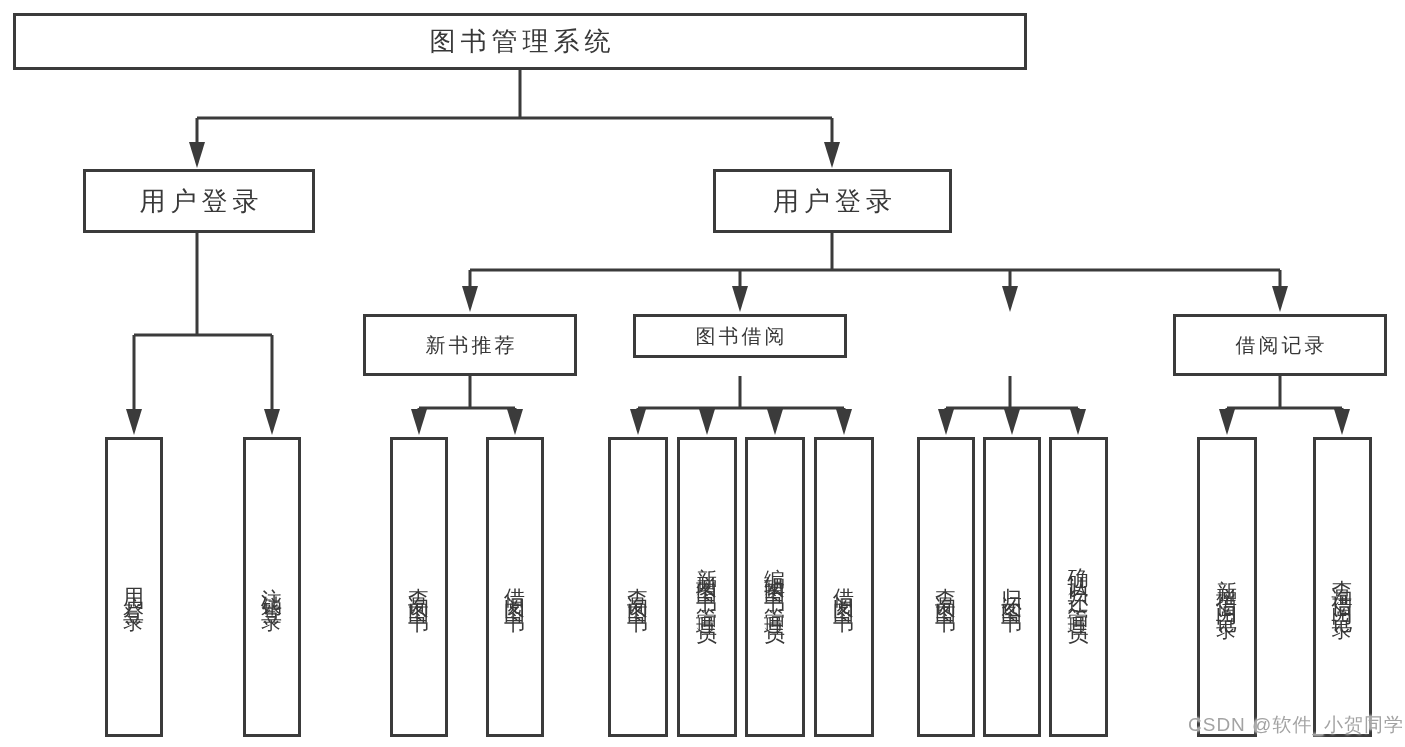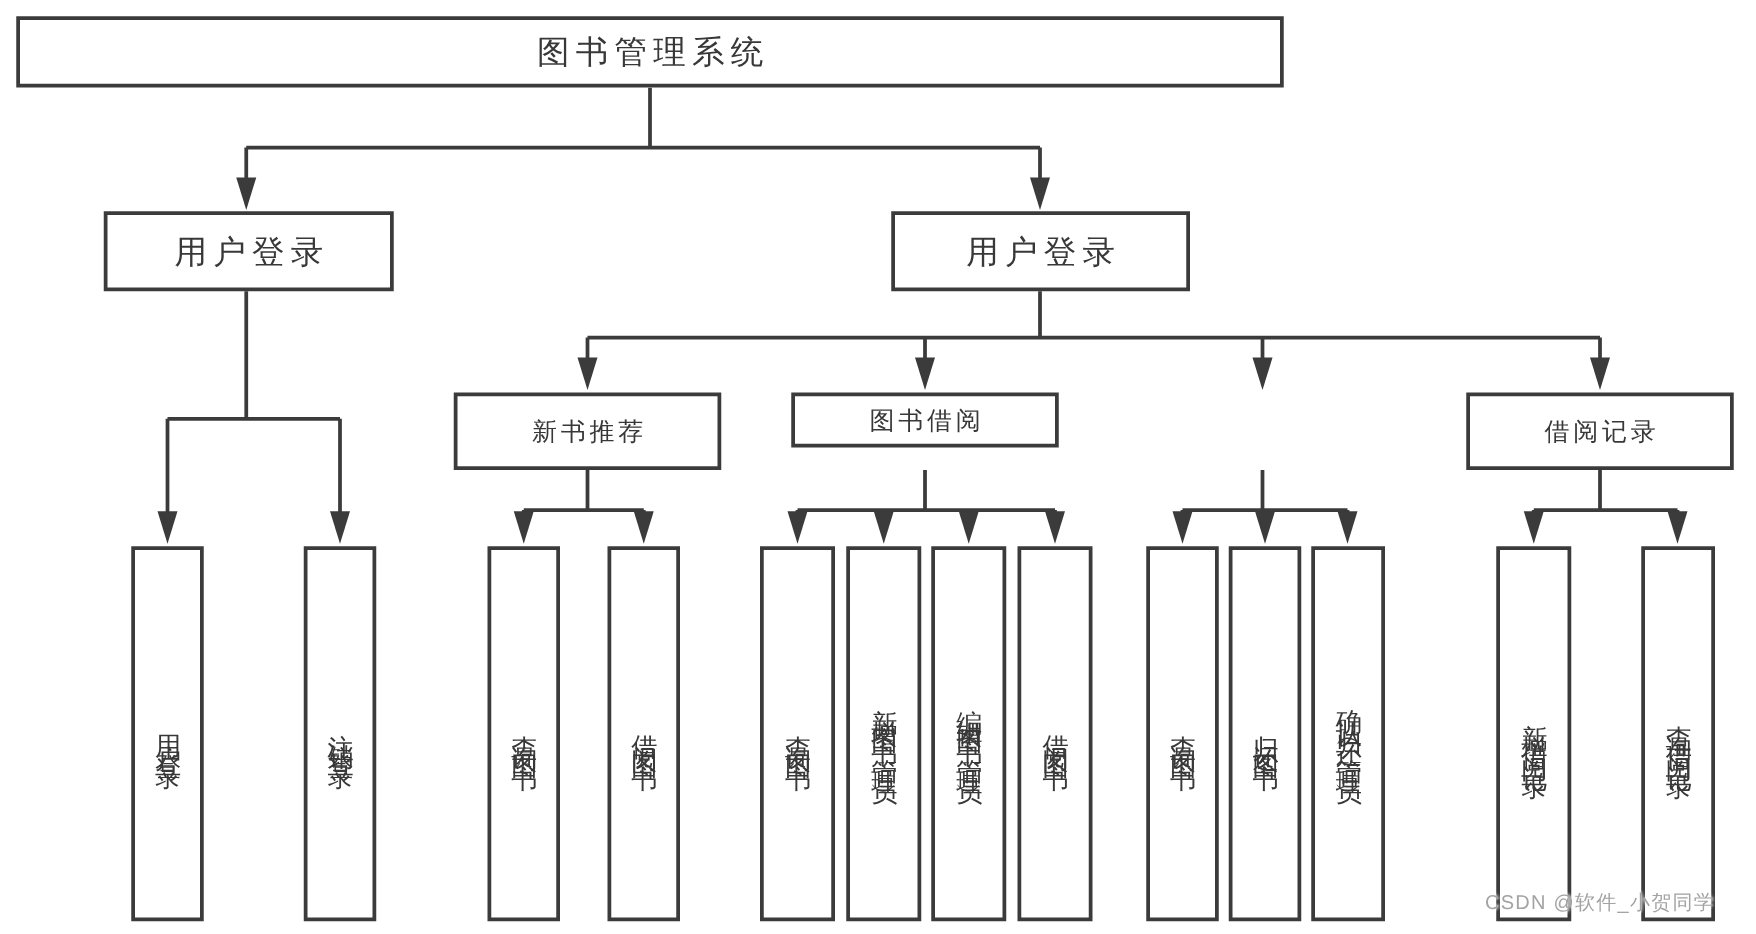--- a/index.html
+++ b/index.html
@@ -56,21 +56,21 @@
     text-orientation: mixed;
     font-size: 21px;
     letter-spacing: 8px;
     line-height: 1;
   }
   .watermark {
     position: absolute;
     left: 1188px;
     top: 712px;
     z-index: 3;
-    font-size: 16px;
+    font-size: 19px;
     letter-spacing: 1px;
     color: #a3a3a3;
     text-shadow: 0 0 3px #ffffff, 0 0 3px #ffffff;
     white-space: nowrap;
   }
 </style>
 </head>
 <body>
 
 <div class="stage">

